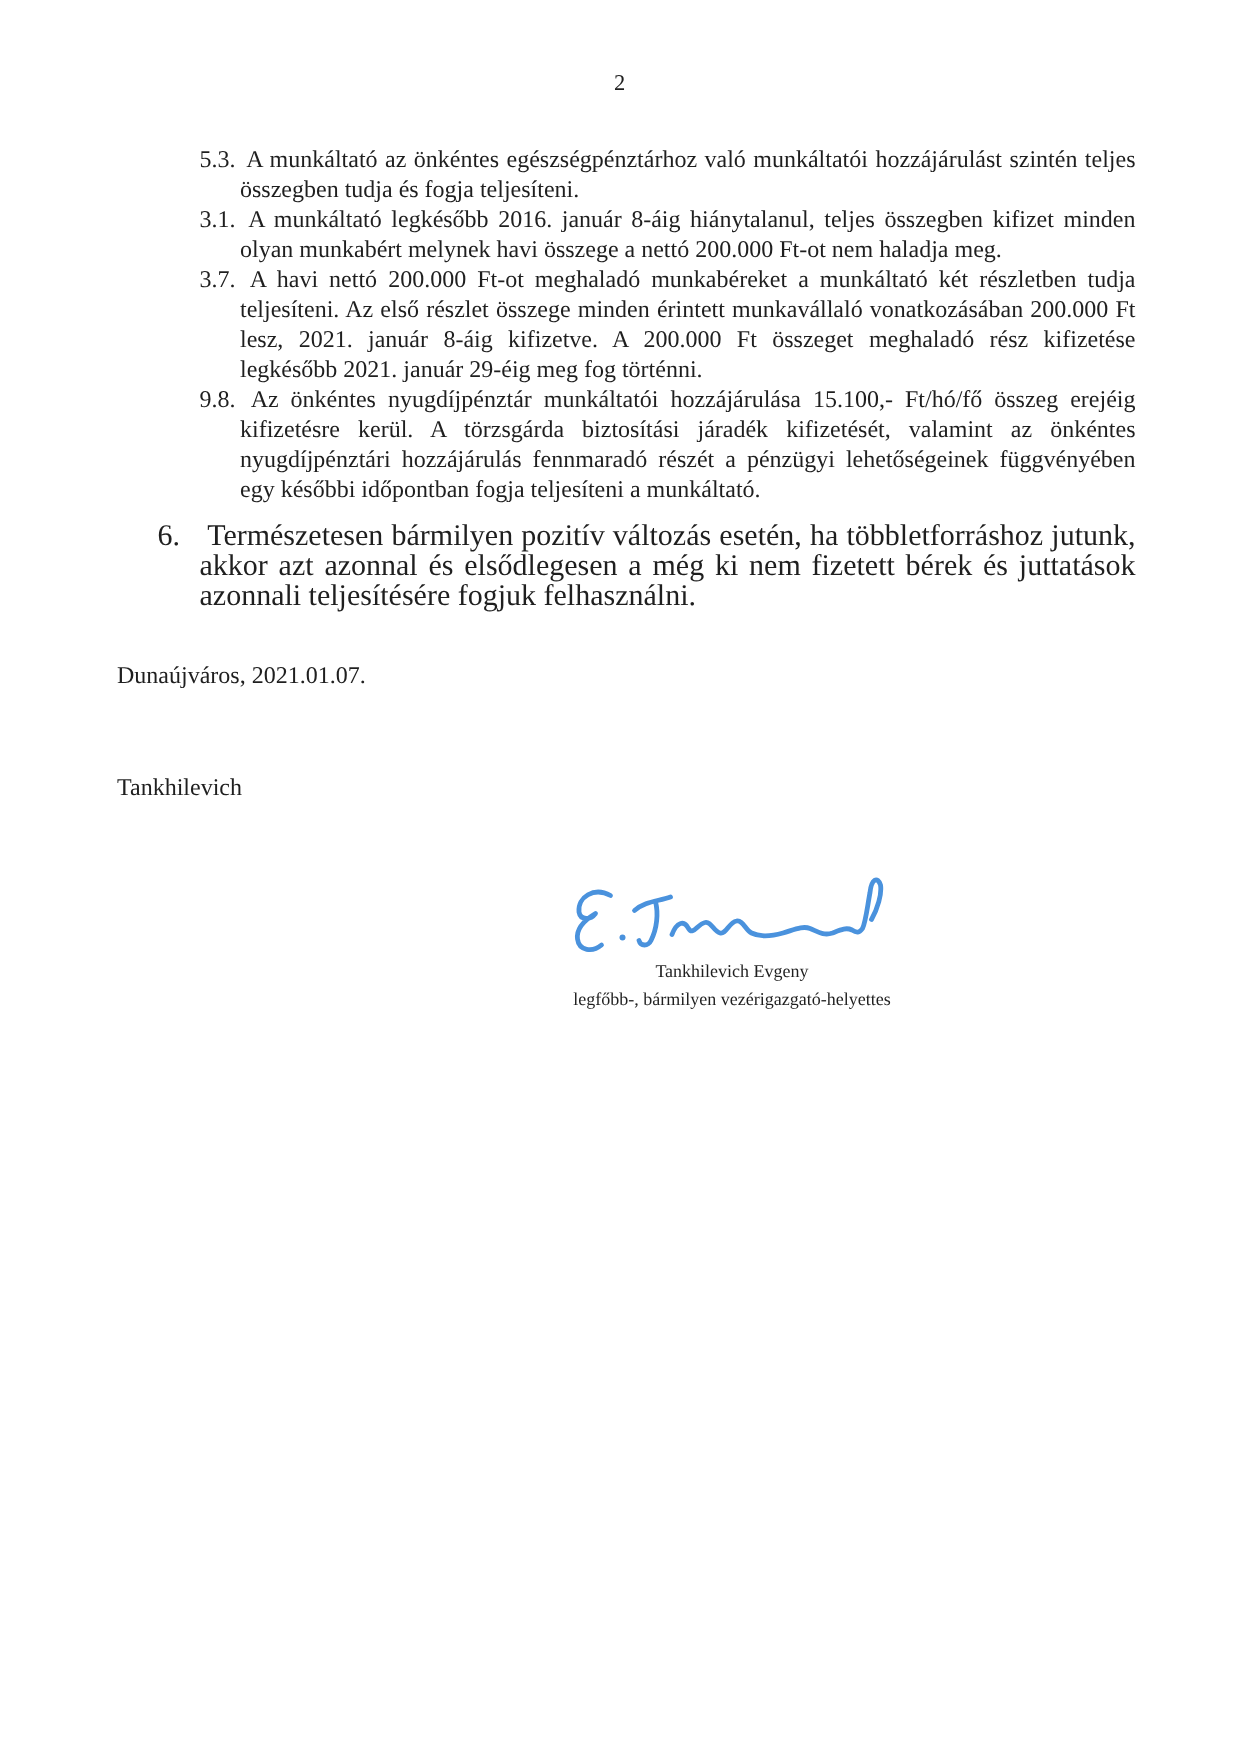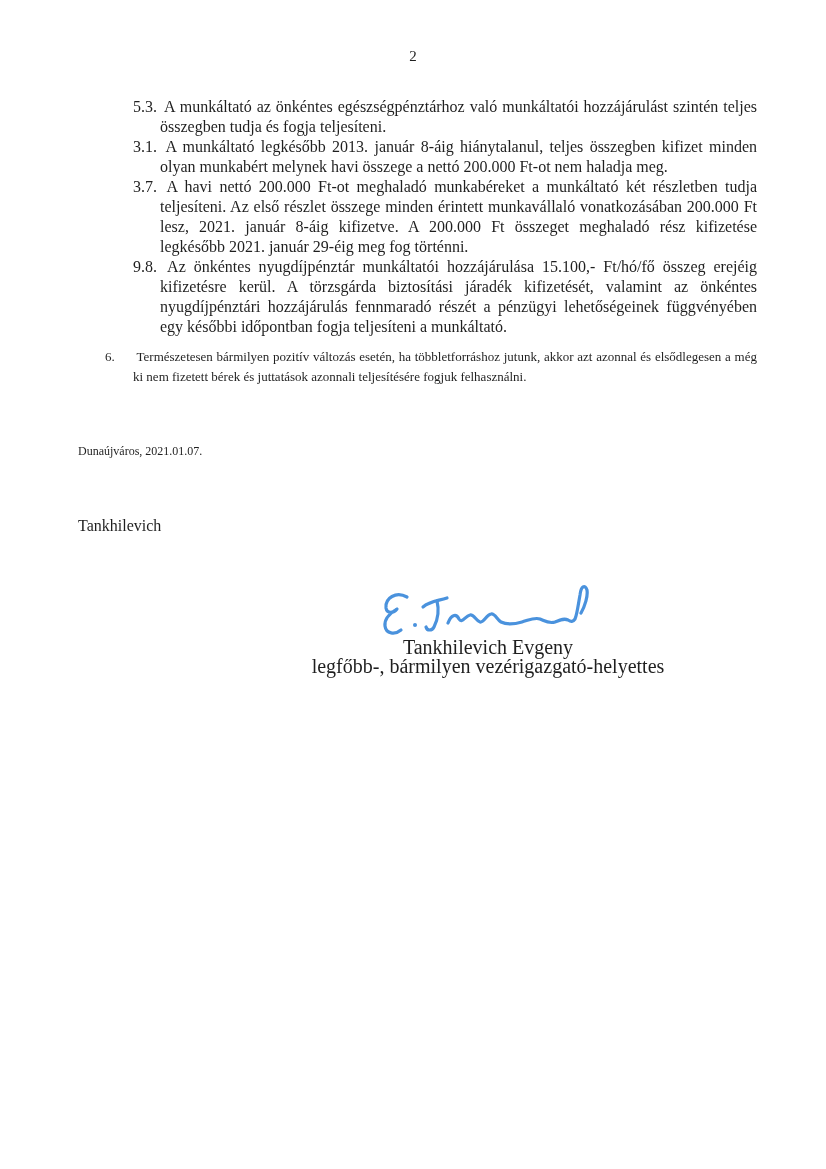--- a/index.html
+++ b/index.html
@@ -22,51 +22,51 @@
     margin:0 0 0 160px;width:597px;
     font-size:16px;line-height:20px;
     text-align:justify;text-indent:-27px;
   }
   .list5 .num{display:inline-block;width:27px;text-indent:0;}
   .item6{
     position:absolute;top:347px;left:0;
   }
   .item6 p{
     margin:0 0 0 133px;width:624px;
-    font-size:13px;line-height:20px;
+    font-size:20px;line-height:20px;
     text-align:justify;text-indent:-28px;
   }
   .item6 .num{display:inline-block;width:28px;text-indent:0;}
   .place-date{
     position:absolute;top:441px;left:78px;
-    font-size:12px;line-height:20px;
+    font-size:16px;line-height:20px;
   }
   .salutation{
     position:absolute;top:516px;left:78px;
     font-size:16px;line-height:20px;
   }
   .signature{
     position:absolute;top:578px;left:368px;
     width:225px;height:64px;
   }
   .signer{
     position:absolute;top:638px;left:288px;width:400px;
-    text-align:center;font-size:20px;line-height:19px;
+    text-align:center;font-size:12px;line-height:19px;
   }
 </style>
 </head>
 <body>
 
 <div class="page">
 
   <div class="page-number">2</div>
 
   <div class="list5">
     <p><span class="num">5.3.</span> <span>A munkáltató az önkéntes egészségpénztárhoz való munkáltatói hozzájárulást szintén teljes összegben tudja és fogja teljesíteni.</span></p>
-    <p><span class="num">3.1.</span> <span>A munkáltató legkésőbb 2013. január 8-áig hiánytalanul, teljes összegben kifizet minden olyan munkabért melynek havi összege a nettó 200.000 Ft-ot nem haladja meg.</span></p>
+    <p><span class="num">3.1.</span> <span>A munkáltató legkésőbb 2016. január 8-áig hiánytalanul, teljes összegben kifizet minden olyan munkabért melynek havi összege a nettó 200.000 Ft-ot nem haladja meg.</span></p>
     <p><span class="num">3.7.</span> <span>A havi nettó 200.000 Ft-ot meghaladó munkabéreket a munkáltató két részletben tudja teljesíteni. Az első részlet összege minden érintett munkavállaló vonatkozásában 200.000 Ft lesz, 2021. január 8-áig kifizetve. A 200.000 Ft összeget meghaladó rész kifizetése legkésőbb 2021. január 29-éig meg fog történni.</span></p>
     <p><span class="num">9.8.</span> <span>Az önkéntes nyugdíjpénztár munkáltatói hozzájárulása 15.100,- Ft/hó/fő összeg erejéig kifizetésre kerül. A törzsgárda biztosítási járadék kifizetését, valamint az önkéntes nyugdíjpénztári hozzájárulás fennmaradó részét a pénzügyi lehetőségeinek függvényében egy későbbi időpontban fogja teljesíteni a munkáltató.</span></p>
   </div>
 
   <div class="item6">
     <p><span class="num">6.</span> <span>Természetesen bármilyen pozitív változás esetén, ha többletforráshoz jutunk, akkor azt azonnal és elsődlegesen a még ki nem fizetett bérek és juttatások azonnali teljesítésére fogjuk felhasználni.</span></p>
   </div>
 
   <div class="place-date">Dunaújváros, 2021.01.07.</div>
 

